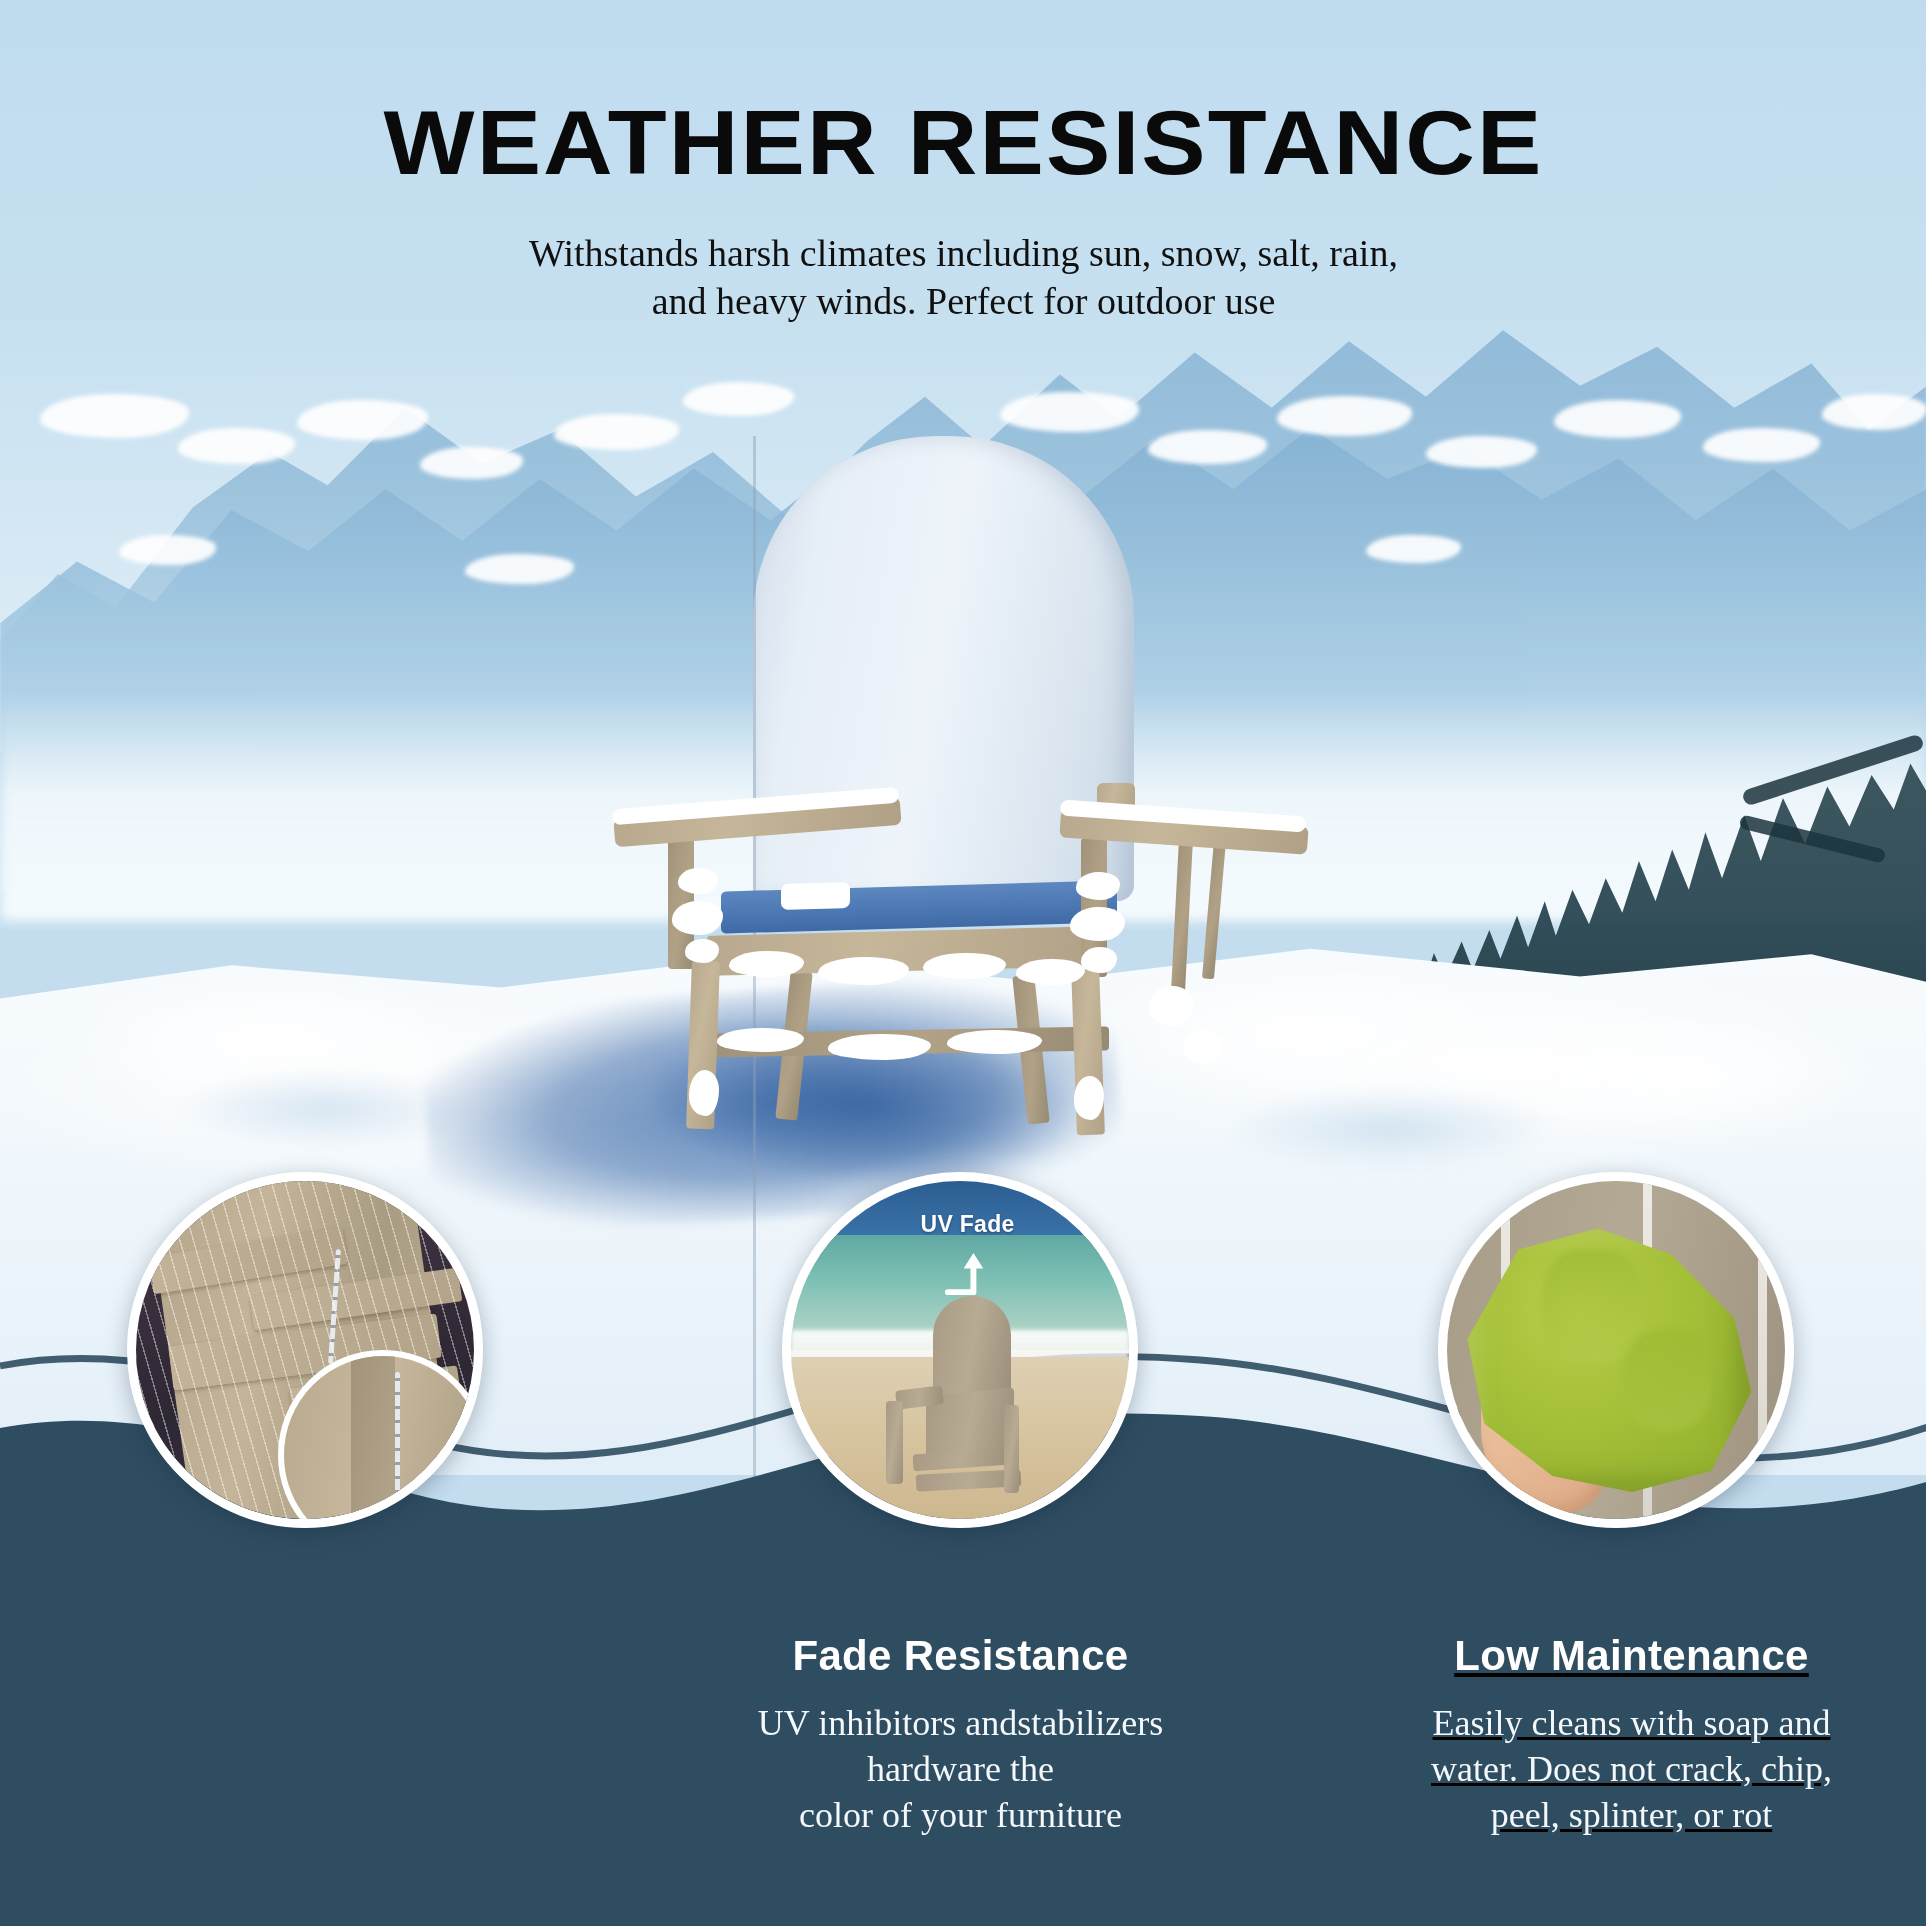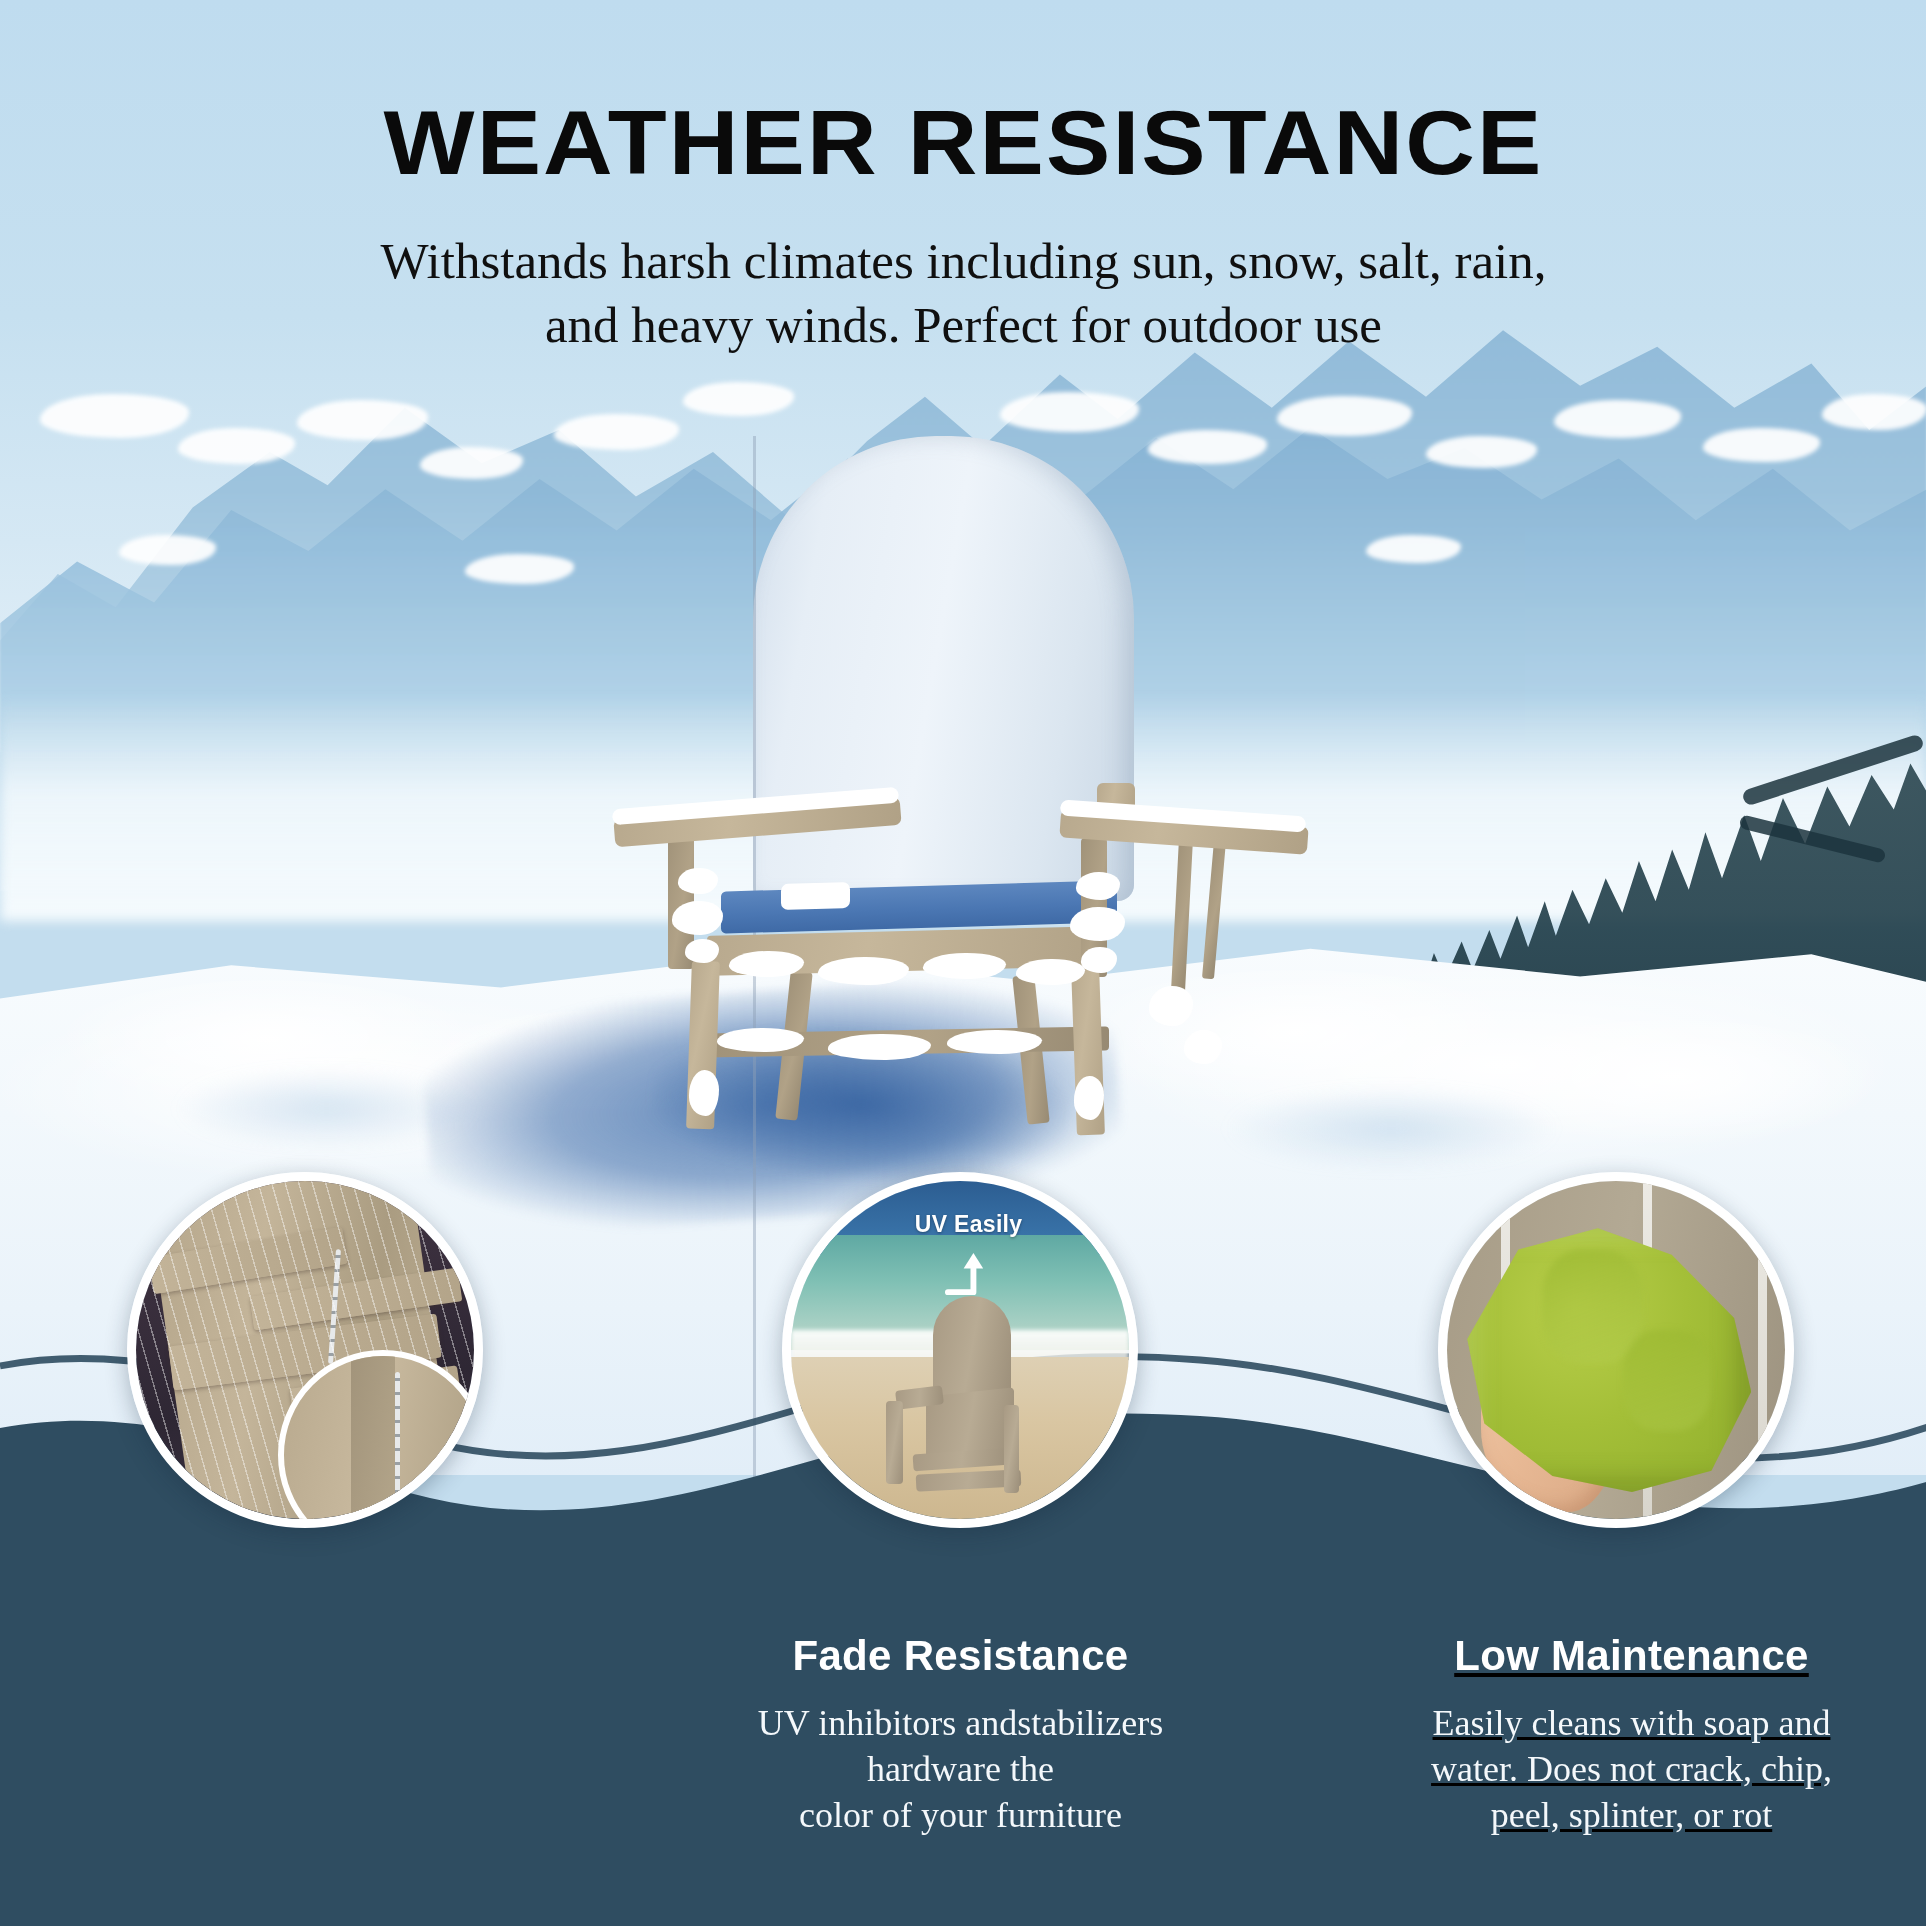--- a/index.html
+++ b/index.html
@@ -333,21 +333,21 @@
     font-size: 91px;
     letter-spacing: 2px;
     color: #0a0a0a;
     transform: scaleX(1.06);
   }
   .subtitle {
     position: absolute;
     left: 0; top: 230px; width: 1927px;
     text-align: center;
     font-family: "Liberation Serif", serif;
-    font-size: 51px;
+    font-size: 38px;
     line-height: 1.25;
     color: #101010;
   }
 
   .card { position: absolute; top: 1632px; width: 535px; text-align: center; }
   .card1 { left: 28px; }
   .card2 { left: 693px; }
   .card3 { left: 1364px; text-decoration: underline; }
 
   .card-title {
@@ -494,21 +494,21 @@
   <div class="circle c2">
     <div class="beach-sky"></div>
     <div class="beach-sea"></div>
     <div class="beach-surf"></div>
     <div class="beach-sand"></div>
 
     <svg class="uv-arrow" viewBox="0 0 60 52">
       <path d="M8 44 L34 44 M34 44 L34 12" stroke="#ffffff" stroke-width="6" fill="none" stroke-linecap="round"></path>
       <path d="M34 4 L44 20 L24 20 Z" fill="#ffffff"></path>
     </svg>
-    <div class="uv-label">UV Easily</div>
+    <div class="uv-label">UV Fade</div>
 
     <div class="beach-chair">
       <div class="bc" style="left:30%; top:0;   width:46%; height:50%; border-radius:40px 40px 4px 4px;"></div>
       <div class="bc" style="left:26%; top:46%; width:52%; height:30%; transform:skewY(-6deg);"></div>
       <div class="bc" style="left:8%;  top:44%; width:28%; height:9%;  transform:rotate(-7deg);"></div>
       <div class="bc" style="left:2%;  top:50%; width:10%; height:40%;"></div>
       <div class="bc" style="left:18%; top:74%; width:58%; height:8%;  transform:rotate(-4deg);"></div>
       <div class="bc" style="left:20%; top:84%; width:62%; height:8%;  transform:rotate(-3deg);"></div>
       <div class="bc" style="left:72%; top:52%; width:9%;  height:42%;"></div>
     </div>

